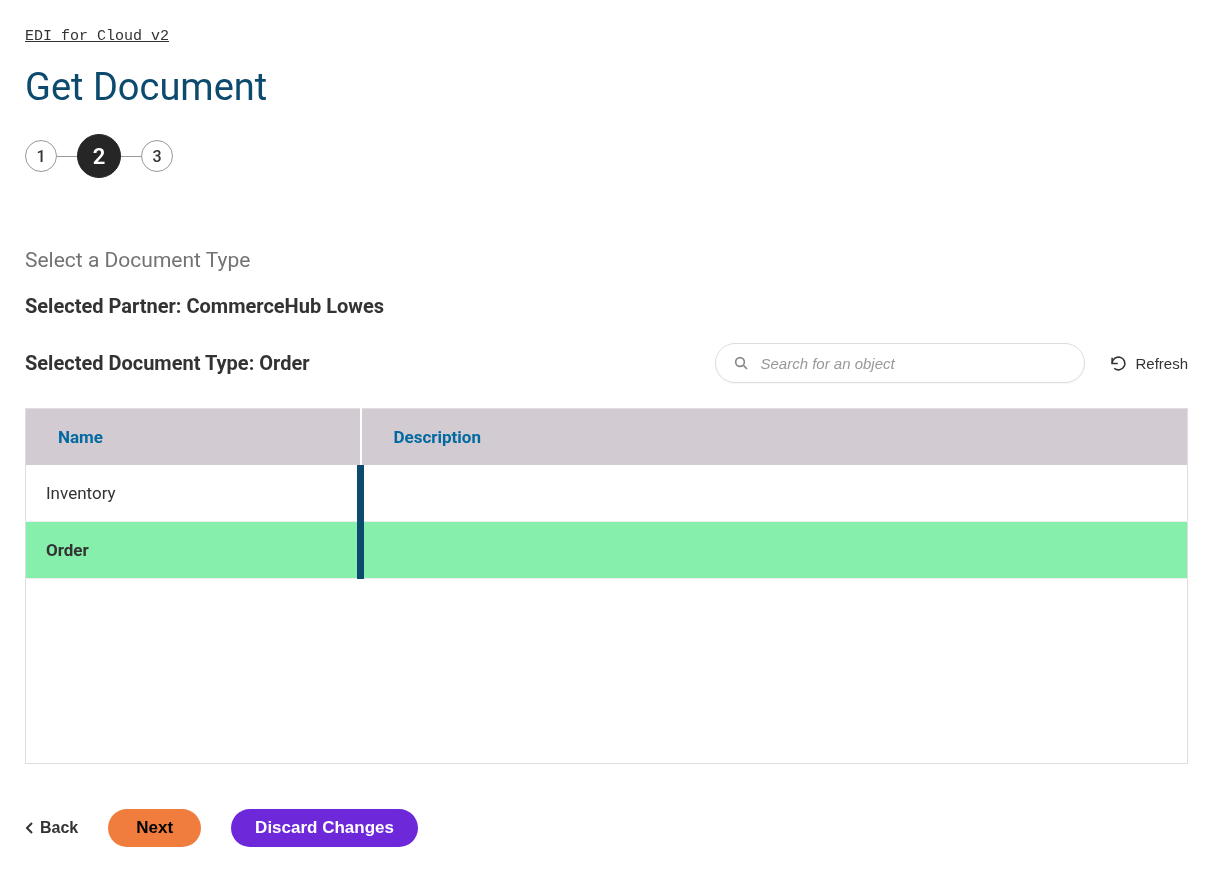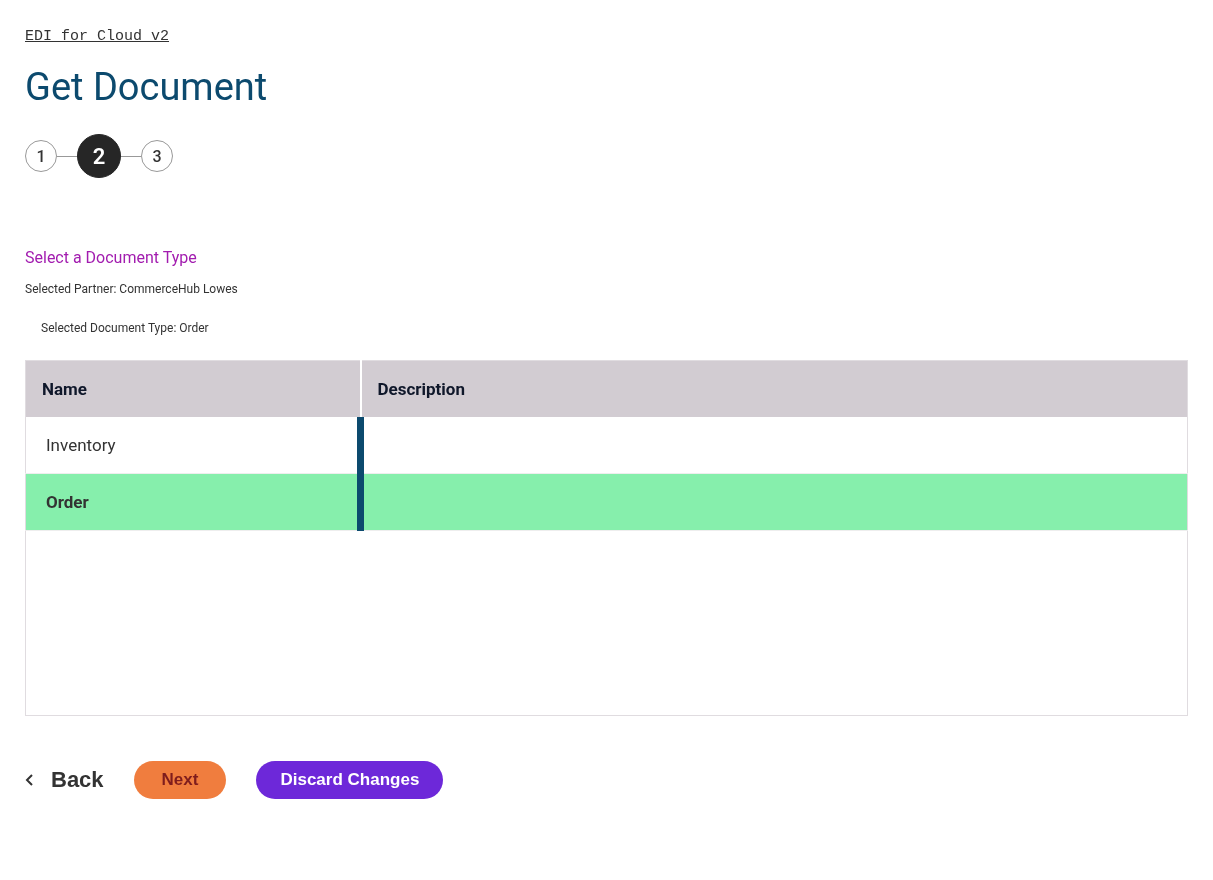--- a/index.html
+++ b/index.html
@@ -57,36 +57,35 @@
       border-color: #262626;
       font-size: 22px;
       font-weight: 600;
     }
     .step-line {
       width: 20px;
       height: 1px;
       background: #999999;
     }
     .section-label {
-      font-size: 16px;
-      color: #a21caf;
-      margin-bottom: 15px;
+      font-size: 21px;
+      color: #737373;
+      margin-bottom: 22px;
     }
     .info-line {
-      font-size: 12px;
-      font-weight: 400;
+      font-size: 20px;
+      font-weight: 700;
       color: #333333;
       margin-bottom: 25px;
     }
     .toolbar-row {
       display: flex;
       align-items: center;
       justify-content: space-between;
       margin-bottom: 25px;
-      margin-left: 16px;
     }
     .toolbar-left {
       flex: 1;
     }
     .toolbar-left .info-line {
       margin-bottom: 0;
     }
     .toolbar-right {
       display: flex;
       align-items: center;
@@ -131,24 +130,24 @@
       border: none;
     }
     .table {
       width: 100%;
       border-collapse: collapse;
       border: 1px solid #e0dce0;
     }
     .table thead th {
       background: #d2ccd2;
       text-align: left;
-      padding: 18px 16px;
-      font-size: 17px;
-      font-weight: 700;
-      color: #0f172a;
+      padding: 18px 32px;
+      font-size: 17px;
+      font-weight: 700;
+      color: #0369a1;
       border-right: 2px solid #ffffff;
       margin-left: 32px;
     }
     .table thead th:last-child {
       border-right: none;
     }
     .table tbody td {
       padding: 18px 20px;
       font-size: 17px;
       border-right: 7px solid #0c4a6e;
@@ -171,31 +170,31 @@
     }
     .footer-buttons {
       display: flex;
       align-items: center;
       gap: 30px;
       margin-top: 45px;
     }
     .back-btn {
       display: flex;
       align-items: center;
-      gap: 16px;
-      font-size: 22px;
+      gap: 5px;
+      font-size: 16px;
       font-weight: 700;
       color: #333333;
       background: none;
       border: none;
       cursor: pointer;
     }
     .next-btn {
       background: #f07d3e;
-      color: #7f1d1d;
+      color: #000000;
       border: none;
       border-radius: 20px;
       padding: 9px 28px;
       font-size: 17px;
       font-weight: 600;
       cursor: pointer;
     }
     .discard-btn {
       background: #6d28d9;
       color: #ffffff;
@@ -227,20 +226,40 @@
   <div class="step-circle">3</div>
 </div>
 
 <div class="section-label">Select a Document Type</div>
 
 <div class="info-line">Selected Partner: CommerceHub Lowes</div>
 
 <div class="toolbar-row">
   <div class="toolbar-left">
     <div class="info-line">Selected Document Type: Order</div>
+  </div>
+  <div class="toolbar-right">
+    <div class="search-wrap">
+      <span class="search-icon-wrap">
+        <svg width="16" height="16" viewBox="0 0 24 24" fill="none" stroke="#888888" stroke-width="2.5">
+          <circle cx="10.5" cy="10.5" r="6.5"></circle>
+          <line x1="16" y1="16" x2="21" y2="21"></line>
+        </svg>
+      </span>
+      <input class="search-input" type="text" placeholder="Search for an object" style="">
+    </div>
+    <button class="refresh-btn">
+      <span>
+        <svg width="17" height="17" viewBox="0 0 24 24" fill="none" stroke="#333333" stroke-width="2.2">
+          <path d="M3 12a9 9 0 1 1 3 6.7"></path>
+          <polyline points="3 4 3 12 11 12" fill="none"></polyline>
+        </svg>
+      </span>
+      <span>Refresh</span>
+    </button>
   </div>
 </div>
 
 <table class="table">
   <thead>
     <tr>
       <th class="col-name">Name</th>
       <th>Description</th>
     </tr>
   </thead>

